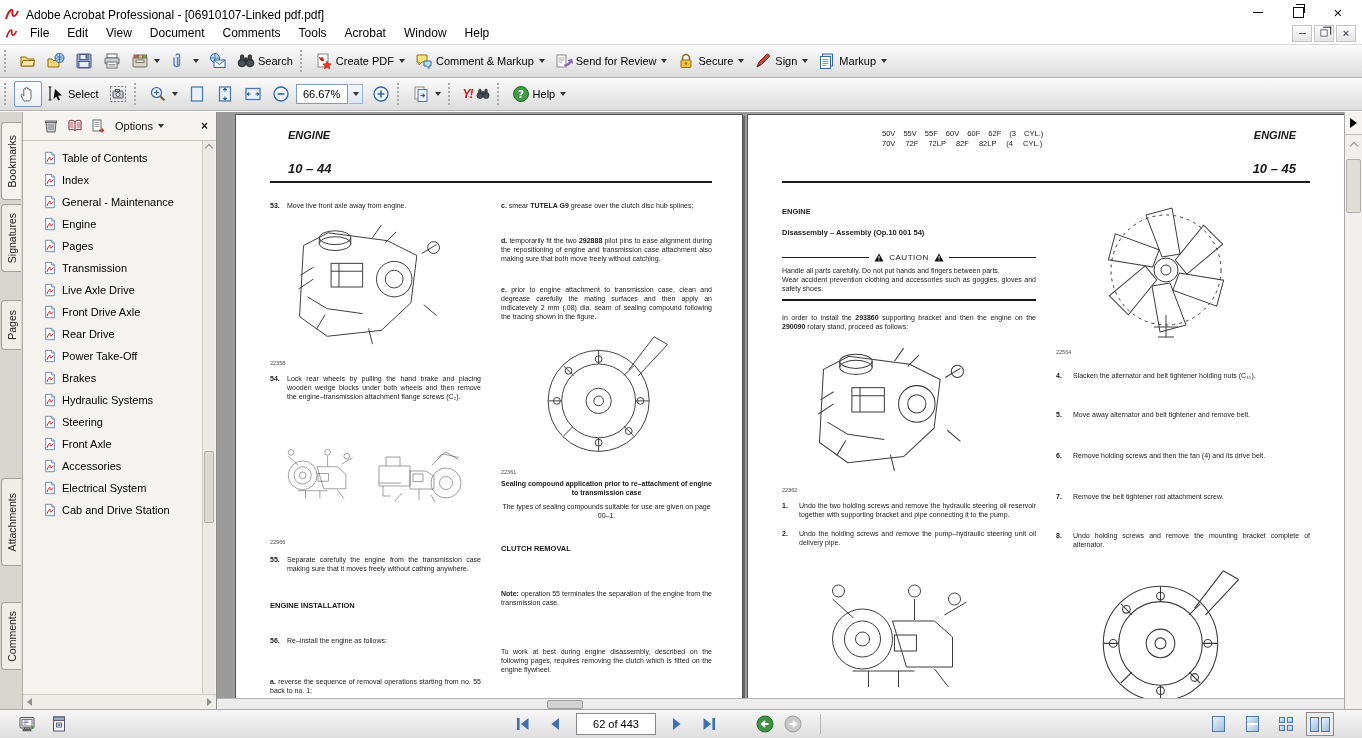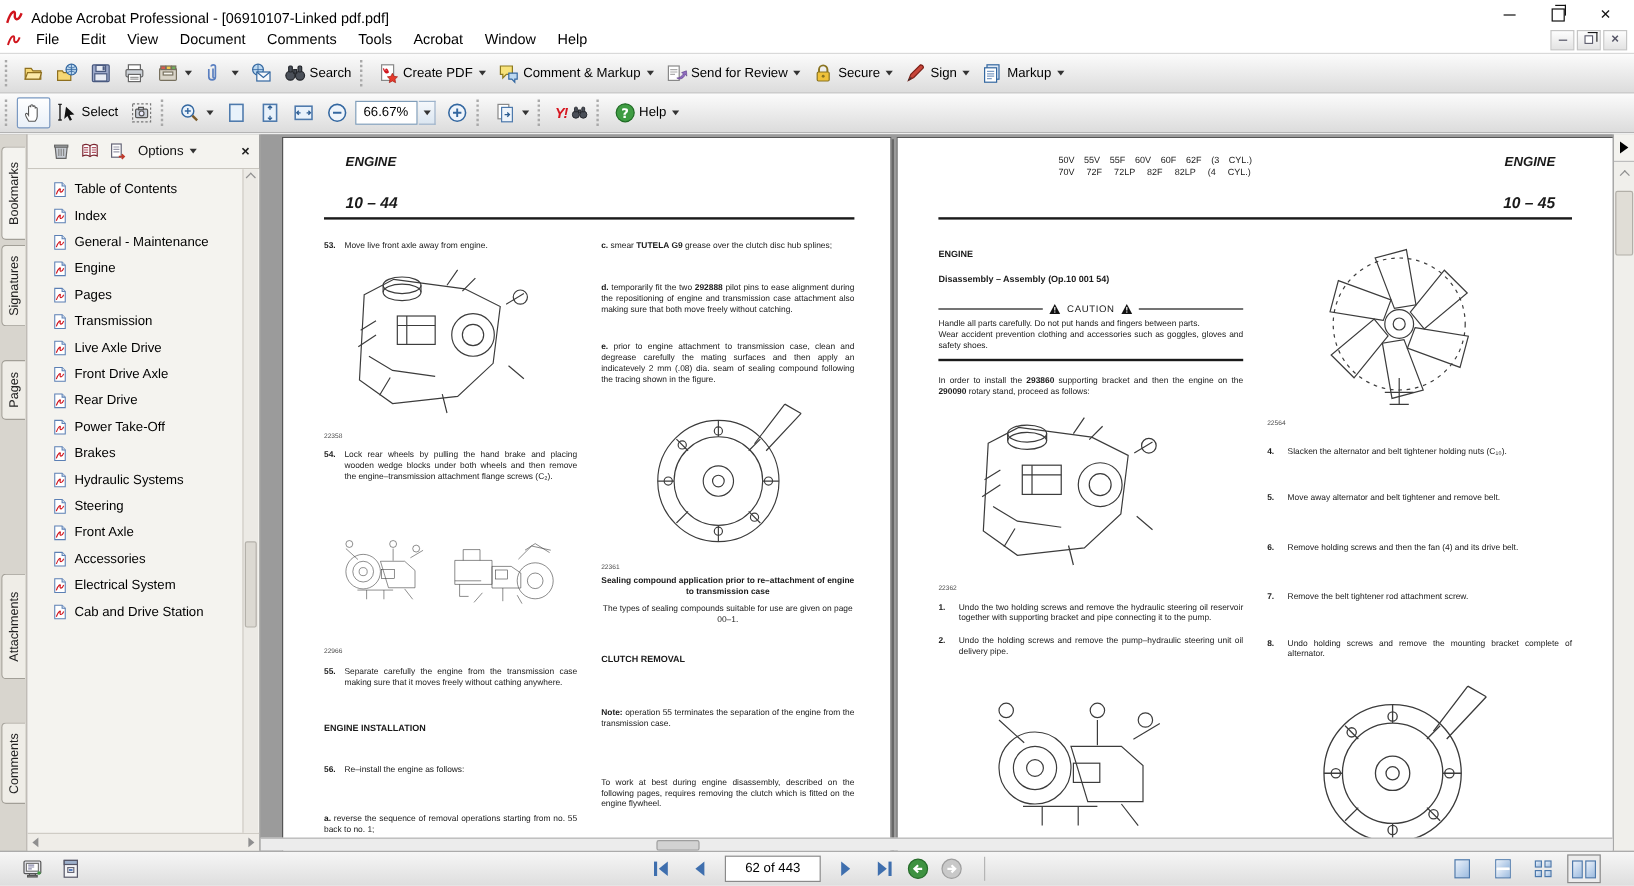--- a/index.html
+++ b/index.html
@@ -93,21 +93,21 @@
   
   .vscrollcol{width:17px;background:#f0efeb;border-left:1px solid #a8a8a8;flex:none;display:flex;flex-direction:column;align-items:center;}
   .splitbtn{width:100%;height:22px;border-bottom:1px solid #bdbdbd;display:flex;align-items:center;justify-content:center;background:#f4f3ef;}
   .tri-right{width:0;height:0;border-top:5px solid transparent;border-bottom:5px solid transparent;border-left:7px solid #000;}
   .vchev{margin-top:8px;}
   .vs-thumb{width:13px;height:52px;background:#e0ddd6;border:1px solid #b2afa8;border-radius:2px;margin-top:10px;}
   
   .statusbar{height:28px;background:linear-gradient(#f6f6f6,#dedede);border-top:1px solid #ababab;
     display:flex;align-items:center;position:relative;flex:none;}
   .sb-left{display:flex;gap:14px;padding-left:18px;}
-  .sb-nav{position:absolute;left:540px;display:flex;align-items:center;gap:10px;}
+  .sb-nav{position:absolute;left:512px;display:flex;align-items:center;gap:10px;}
   .navbtn{width:22px;height:20px;display:flex;align-items:center;justify-content:center;}
   .pagefield{width:74px;height:18px;border:1px solid #8a8a8a;font-size:11px;text-align:center;
     font-family:"Liberation Sans",sans-serif;background:#fff;}
   .sb-hist{position:absolute;left:756px;display:flex;gap:10px;align-items:center;}
   .sb-right{position:absolute;right:28px;display:flex;gap:6px;align-items:center;}
   .laybtn{width:26px;height:22px;display:flex;align-items:center;justify-content:center;border:1px solid transparent;}
   .laybtn.sel{border:1px solid #8a8a8a;background:#ececec;}
   .pg1{width:11px;height:14px;background:linear-gradient(135deg,#eaf1fa,#9dbce0);border:1px solid #4d79ac;}
   .pgsplit{width:11px;height:14px;border:1px solid #4d79ac;display:flex;flex-direction:column;}
   .pgsplit i{flex:1;background:linear-gradient(135deg,#eaf1fa,#9dbce0);}

